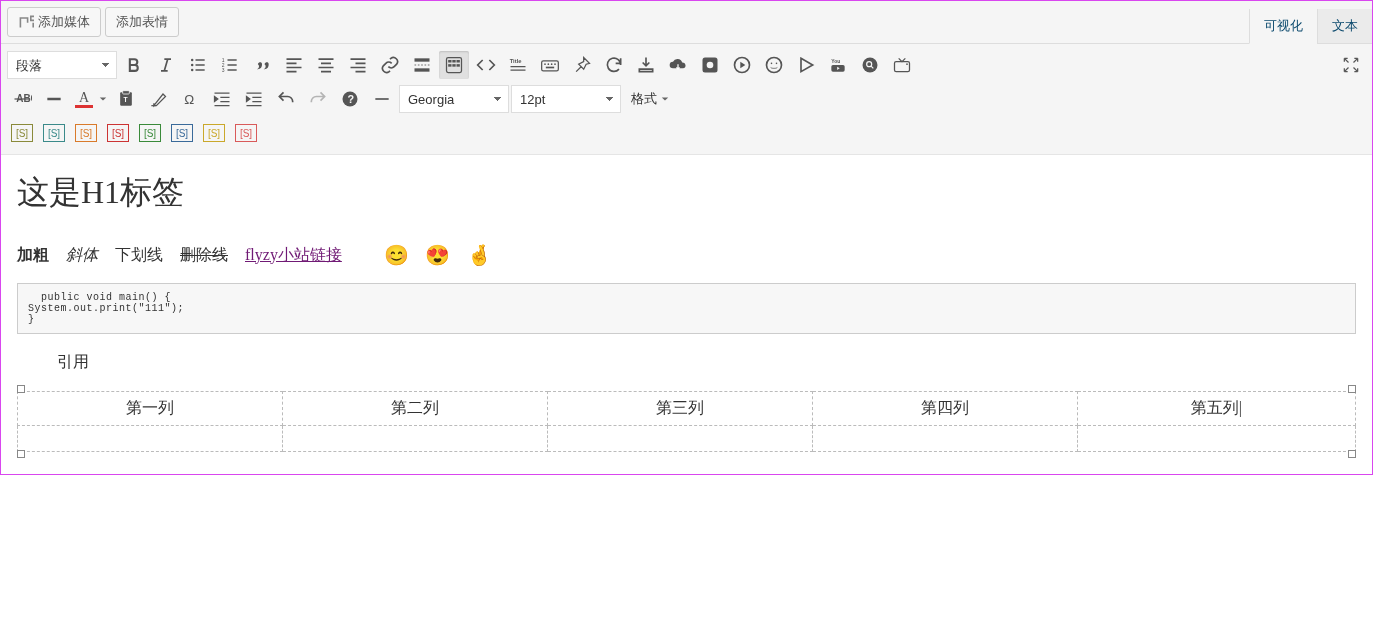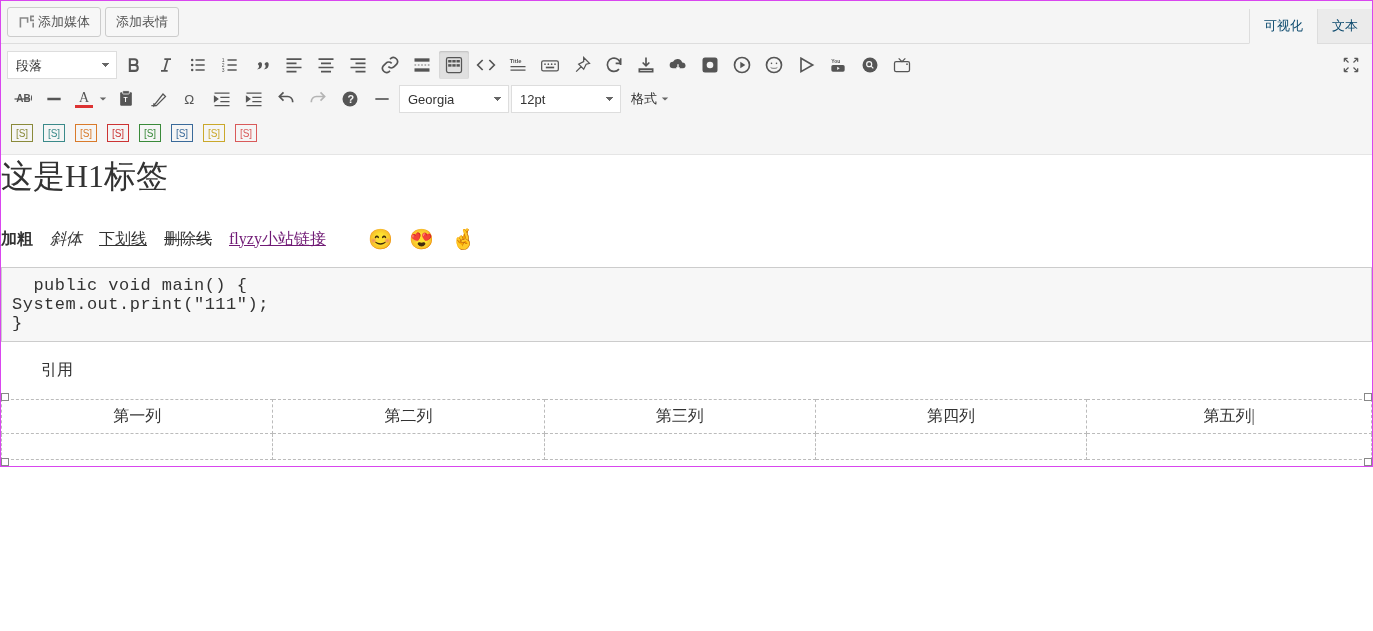--- a/index.html
+++ b/index.html
@@ -24,39 +24,39 @@
 .ico svg { width: 20px; height: 20px; fill: #555; }
 .ico.active svg { fill: #555; }
 .ico.active { background: #e0e0e0; box-shadow: inset 0 1px 2px rgba(0,0,0,.15); }
 .expand { margin-left: auto; }
 .color-box { width: 26px; height: 22px; display: inline-flex; flex-direction: column; align-items: center; justify-content: center; cursor: pointer; }
 .color-ul { height: 3px; width: 18px; background: #d33; }
 .color-box .ltr { font-family: Georgia, serif; font-size: 14px; line-height: 1; color: #555; }
 .dd-caret { width: 12px; height: 22px; display: inline-flex; align-items: center; justify-content: center; cursor: pointer; }
 .dd-caret svg { width: 8px; height: 8px; fill: #666; }
 .shortcode-ico { width: 22px; height: 18px; border: 1px solid; display: inline-flex; align-items: center; justify-content: center; font-size: 10px; }
-.content { background: #fff; font-family: Georgia, 'Times New Roman', serif; color: #333; border-top: 1px solid #e5e5e5; }
+.content { background: #fff; padding: 16px; font-family: Georgia, 'Times New Roman', serif; color: #333; border-top: 1px solid #e5e5e5; }
 .content h1 { font-size: 32px; font-weight: 400; margin-bottom: 28px; }
 .inline-para { font-size: 16px; margin-bottom: 16px; display: flex; align-items: center; flex-wrap: wrap; gap: 17px; }
 .inline-para a { color: #701a75; text-decoration: underline; }
-.code-block { border: 1px solid #ccc; background: #f7f7f7; padding: 8px 10px; font-family: 'Courier New', monospace; font-size: 17px; white-space: pre; margin-bottom: 18px; letter-spacing: 0.5px; }
+.code-block { border: 1px solid #ccc; background: #f7f7f7; padding: 8px 10px; font-family: 'Courier New', monospace; font-size: 10px; white-space: pre; margin-bottom: 18px; letter-spacing: 0.5px; }
 .content ul { margin-left: 40px; margin-bottom: 16px; }
 .content ul li { font-size: 16px; line-height: 1.7; }
 .quote { margin-left: 40px; font-size: 16px; margin-bottom: 12px; }
 .tbl-wrap { position: relative; padding: 6px 0; }
 .tbl-handle { position: absolute; width: 8px; height: 8px; border: 1px solid #888; background: #fff; }
 .h-tl { top: 0; left: 0; }
 .h-tr { top: 0; right: 0; }
 .h-bl { bottom: 0; left: 0; }
 .h-br { bottom: 0; right: 0; }
 .tbl { width: 100%; border-collapse: collapse; border: 1px dashed #bbb; }
 .tbl td { border: 1px dashed #bbb; padding: 6px 8px; text-align: center; font-size: 16px; height: 26px; }
 .emoji { font-size: 20px; }
 .strike { text-decoration: line-through; }
-.under { text-decoration: underline; }
+.under { }
 </style>
 </head>
 <body>
 
 <div class="editor-wrap">
 
   <div class="top-bar">
     <div class="top-left">
       <button class="media-btn">
         <svg viewBox="0 0 20 20">

